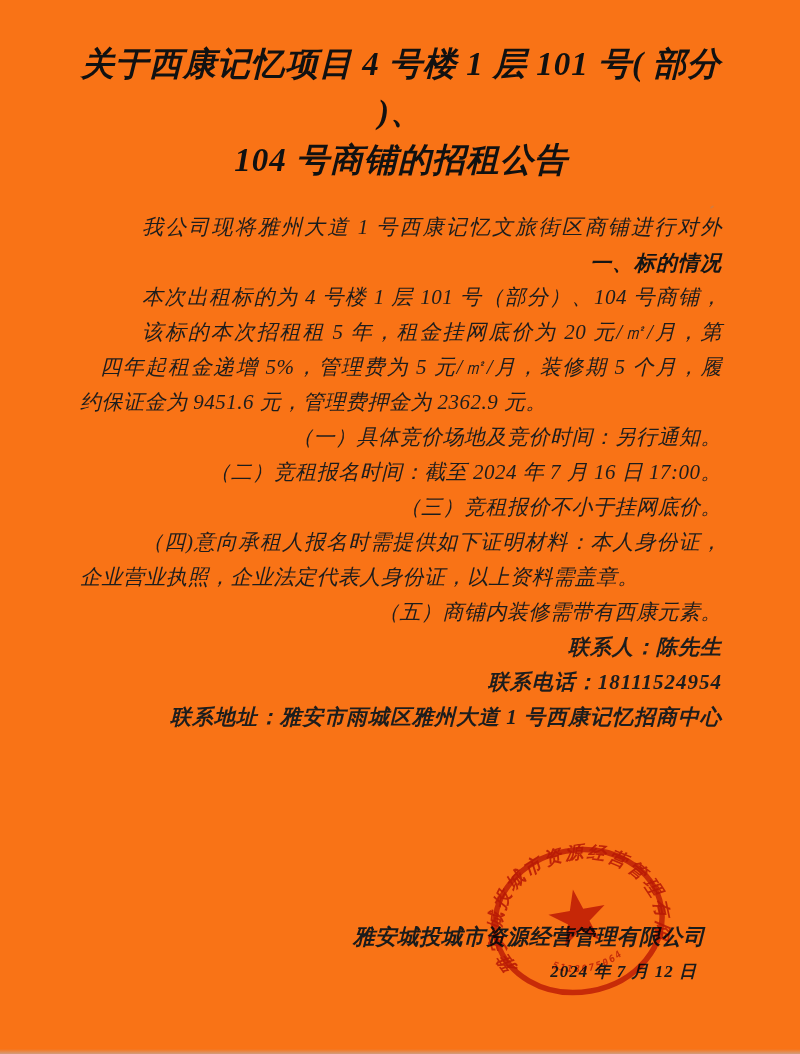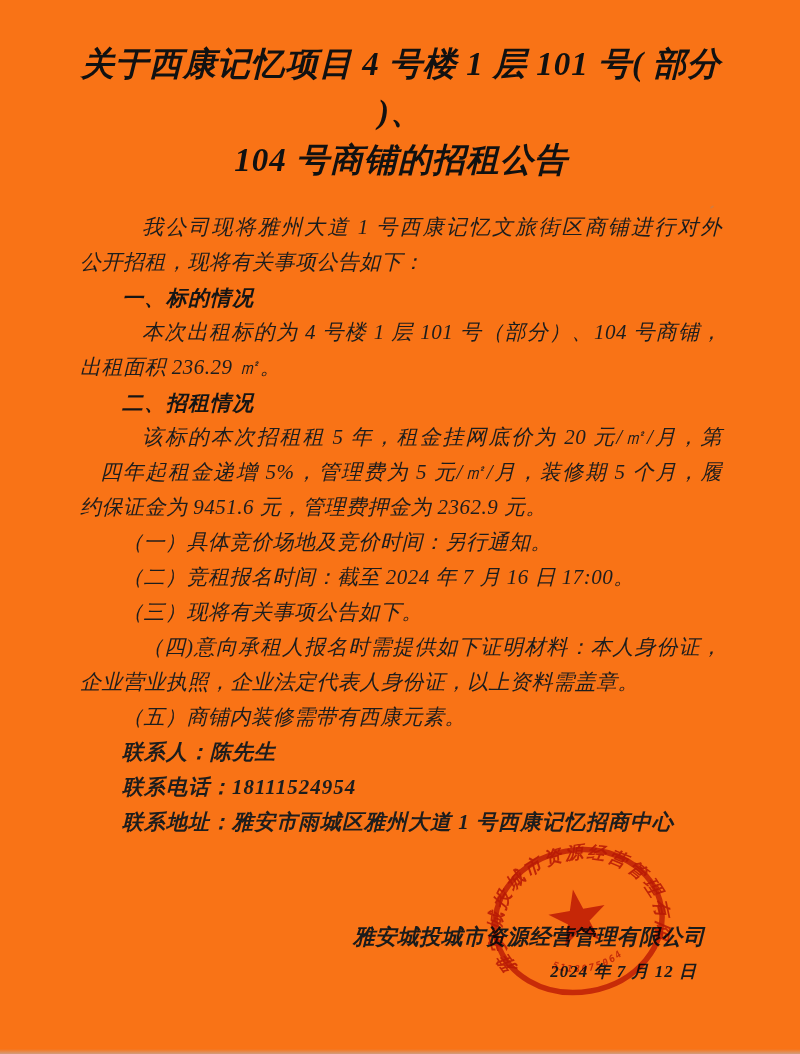--- a/index.html
+++ b/index.html
@@ -24,21 +24,21 @@
   }
   .doc-title {
     text-align:center; font-weight:700; font-size:33px; line-height:48px;
     letter-spacing:1px; color:#111; margin-bottom:26px;
     font-family:"Liberation Serif","DejaVu Serif",serif;
   }
   .line {
     font-size:21px; line-height:35px; height:35px;
     letter-spacing:0.5px; white-space:nowrap; color:#1d1d1d;
   }
-  .ind { text-indent:2em; }
+  .ind { text-indent:2em;text-align:right; }
   .fill {
     white-space:normal;
     text-align:justify; text-align-last:justify;margin-left:20px;
   }
   .h {
     font-family:"Liberation Sans","DejaVu Sans",sans-serif;
     font-weight:700; color:#151515; letter-spacing:1px;
   }
   .contact { font-weight:600; letter-spacing:1px; }
   .footer-company {
@@ -68,31 +68,28 @@
 
 <div class="page">
   <div class="content">
 
     <div class="doc-title">
       <div>关于西康记忆项目 4 号楼 1 层 101 号( 部分 )、</div>
       <div>104 号商铺的招租公告</div>
     </div>
 
     <div class="line ind fill">我公司现将雅州大道 1 号西康记忆文旅街区商铺进行对外</div>
-    <div class="line">公开招租，现将有关事项公告如下：</div>
     <div class="line ind h">一、标的情况</div>
     <div class="line ind fill">本次出租标的为 4 号楼 1 层 101 号（部分）、104 号商铺，</div>
-    <div class="line">出租面积 236.29 ㎡。</div>
-    <div class="line ind h">二、招租情况</div>
     <div class="line ind fill">该标的本次招租租 5 年，租金挂网底价为 20 元/㎡/月，第</div>
     <div class="line fill">四年起租金递增 5%，管理费为 5 元/㎡/月，装修期 5 个月，履</div>
     <div class="line">约保证金为 9451.6 元，管理费押金为 2362.9 元。</div>
     <div class="line ind">（一）具体竞价场地及竞价时间：另行通知。</div>
     <div class="line ind">（二）竞租报名时间：截至 2024 年 7 月 16 日 17:00。</div>
-    <div class="line ind">（三）现将有关事项公告如下。</div>
+    <div class="line ind">（三）竞租报价不小于挂网底价。</div>
     <div class="line ind fill">（四)意向承租人报名时需提供如下证明材料：本人身份证，</div>
     <div class="line">企业营业执照，企业法定代表人身份证，以上资料需盖章。</div>
     <div class="line ind">（五）商铺内装修需带有西康元素。</div>
     <div class="line ind contact">联系人：陈先生</div>
     <div class="line ind contact">联系电话：18111524954</div>
     <div class="line ind contact">联系地址：雅安市雨城区雅州大道 1 号西康记忆招商中心</div>
   </div>
 
   <div class="footer-company">雅安城投城市资源经营管理有限公司</div>
   <div class="footer-date">2024 年 7 月 12 日</div>

